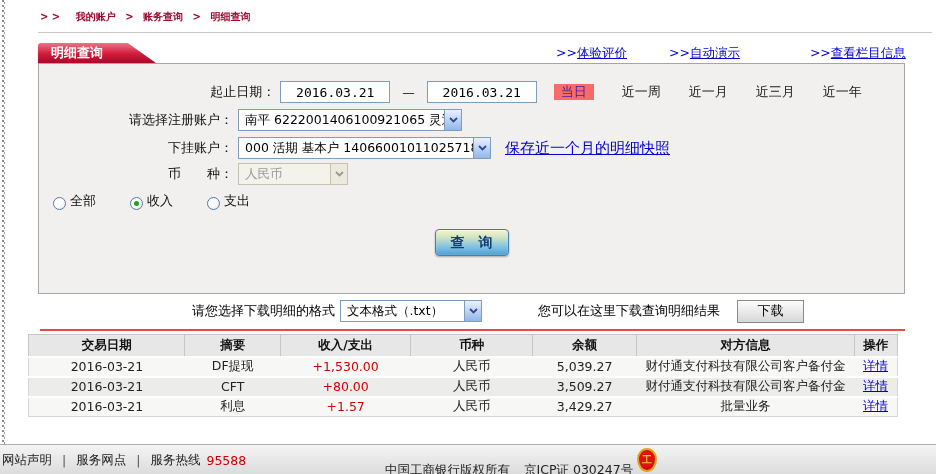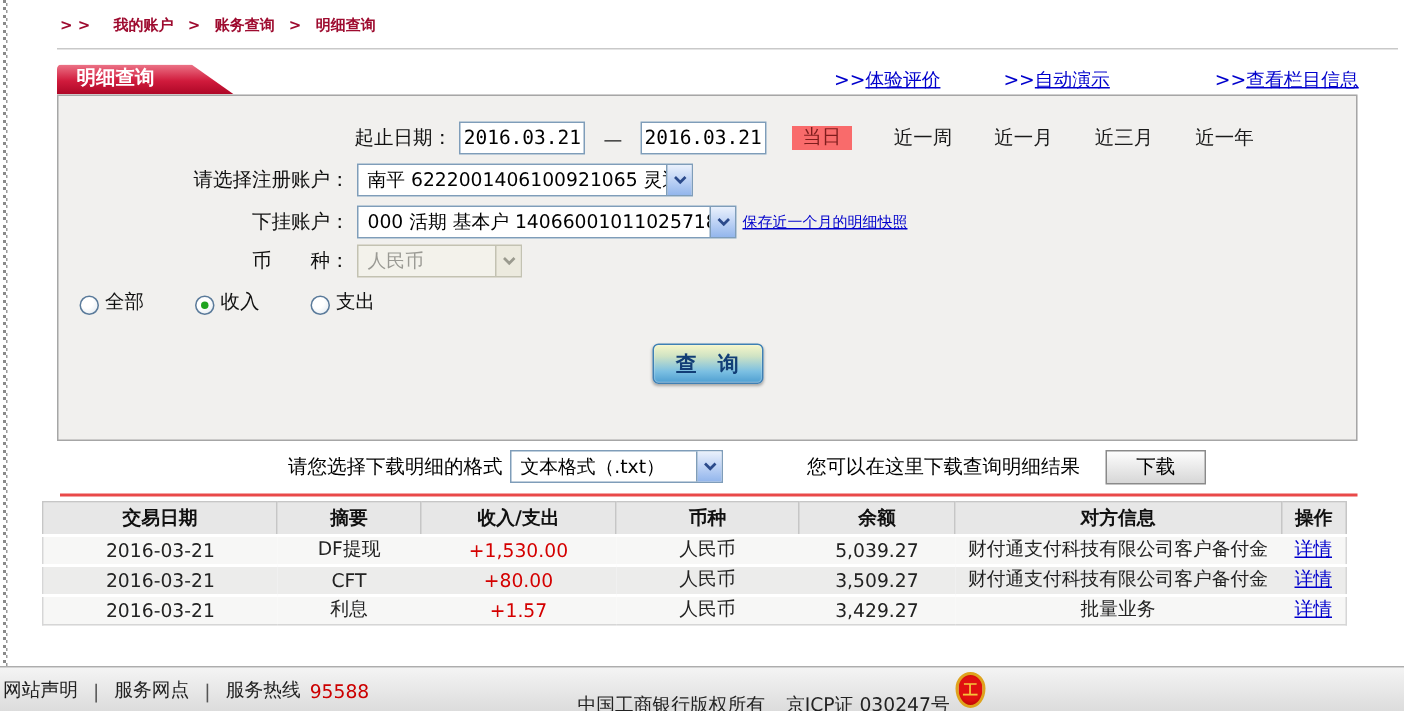--- a/index.html
+++ b/index.html
@@ -40,45 +40,45 @@
   
   .panel {
     position:absolute; left:38px; top:63px; width:867px; height:231px;
     background:#f1f0ee; border:1px solid #a6a6a6;
   }
   .form-row { display:flex; align-items:center; }
   .flabel { width:194px; text-align:right; color:#111; font-size:13px; flex:none; }
   .r1 { margin-top:17px;justify-content:center; } .r2 { margin-top:6px; } .r3 { margin-top:6px; }
   .r4 { margin-top:4px; } .r5 { margin-top:7px; }
   .date-input {
-    width:84px; height:22px; margin-left:5px; border:1px solid #7f9db9; background:#fff;
+    width:110px; height:22px; margin-left:5px; border:1px solid #7f9db9; background:#fff;
     text-align:center; font-size:13px; font-family:"DejaVu Sans Mono","Liberation Mono",monospace;
   }
   .dash { margin:0 12px; color:#222; }
   .today-badge {
-    margin-left:17px; background:#f96b6b; color:#7f1d1d; font-size:13px;
+    margin-left:17px; background:#f96b6b; color:#4c1d95; font-size:13px;
     padding:0 7px; cursor:pointer; line-height:16px;
   }
   .qrange { margin-left:28px; color:#1a1a1a; font-size:13px; cursor:pointer; text-decoration:none; }
 
   .fake-select {
     height:22px; margin-left:5px; border:1px solid #7f9db9; background:#fff;
     display:flex; align-items:center; cursor:pointer; font-size:12.5px;
   }
   .fake-select .sel-text { padding:0 6px; white-space:nowrap; overflow:hidden; flex:1; }
   .sel-arrow {
     width:17px; height:100%; flex:none; border-left:1px solid #7f9db9;
     background:linear-gradient(180deg,#eaf1fc 0%,#c3d6f6 45%,#93b6ec 100%);
     display:flex; align-items:center; justify-content:center;
   }
   .sel-account { width:224px; } .sel-subaccount { width:253px; }
   .sel-currency { width:110px; border-color:#c3c2b2; background:#f3f2eb; cursor:default; color:#9a9a94; }
   .sel-currency .sel-arrow { border-left:1px solid #c3c2b2; background:#eceade; }
   .sel-download { width:142px; }
-  .snapshot-link { margin-left:4px; color:#0000cc; font-size:10px; text-decoration:underline; cursor:pointer; }
+  .snapshot-link { margin-left:14px; color:#0000cc; font-size:15px; text-decoration:underline; cursor:pointer; }
 
   .radio-item { display:inline-flex; align-items:flex-end; margin-left:14px; cursor:pointer; font-size:13px; }
   .radio-item:first-of-type { margin-left:14px; }
   .radio-circle {
     width:13px; height:13px; border-radius:50%; border:1px solid #5a7a9a;
     background:radial-gradient(circle at 35% 30%,#ffffff 40%,#dde6ee); margin-right:4px; position:relative; flex:none;
   }
   .radio-item.checked .radio-circle::after {
     content:""; position:absolute; left:3px; top:3px; width:5px; height:5px; border-radius:50%; background:#1fa31f;
   }

